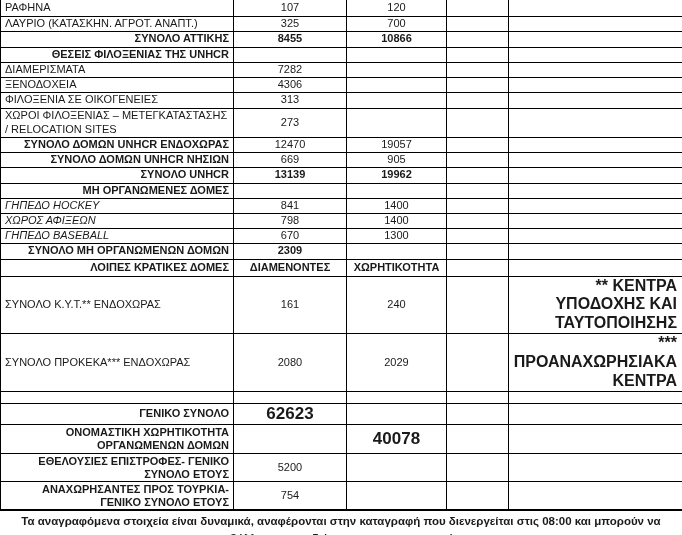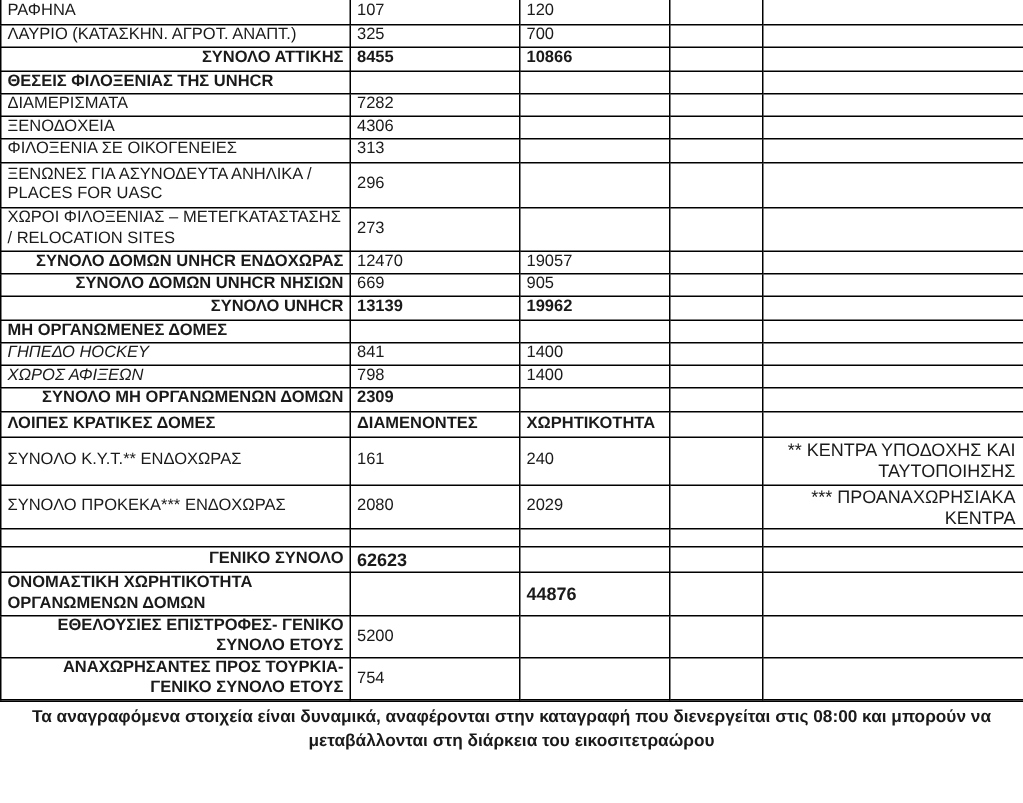--- a/index.html
+++ b/index.html
@@ -1,26 +1,26 @@
 <!DOCTYPE html>
 <html><head>
 <meta charset="utf-8">
 <style>
   html,body{margin:0;padding:0;background:#fff;}
   body{width:682px;height:535px;overflow:hidden;font-family:"Liberation Sans",sans-serif;color:#1a1a1a;}
   table{border-collapse:collapse;table-layout:fixed;width:682px;font-size:11px;line-height:1.22;}
   td{border:1px solid #000;padding:0 4px;vertical-align:middle;overflow:hidden;}
   tr:first-child td{border-top:none;}
-  td.num{text-align:left;}
-  td.note{text-align:right;font-size:12px;line-height:1.18;padding-right:5px;}
+  td.num{text-align:center;}
+  td.note{text-align:right;font-size:16px;line-height:1.18;padding-right:5px;font-weight:bold;}
   .b{font-weight:bold;margin-top:16px;}
   .r{text-align:right;}
-  .c{text-align:left;}
+  .c{text-align:right;}
   .i{font-style:italic;margin-left:40px;}
-  .big{font-size:12px;}
+  .big{font-size:17px;}
   #footer{border-top:1px solid #000;text-align:center;font-weight:bold;font-size:11.5px;line-height:1.45;padding-top:2px;}
 </style>
 </head>
 <body>
 
 <table>
   <colgroup>
     <col style="width:233px">
       <col style="width:113px">
       <col style="width:100px">
@@ -70,27 +70,20 @@
     <td></td>
     <td class="note"></td>
   </tr>
   <tr style="height:16px">
     <td>ΦΙΛΟΞΕΝΙΑ ΣΕ ΟΙΚΟΓΕΝΕΙΕΣ</td>
     <td class="num">313</td>
     <td class="num"></td>
     <td></td>
     <td class="note"></td>
   </tr>
-  <tr style="height:30px">
-    <td>ΞΕΝΩΝΕΣ ΓΙΑ ΑΣΥΝΟΔΕΥΤΑ ΑΝΗΛΙΚΑ / PLACES FOR UASC</td>
-    <td class="num">296</td>
-    <td class="num"></td>
-    <td></td>
-    <td class="note"></td>
-  </tr>
   <tr style="height:29px">
     <td>ΧΩΡΟΙ ΦΙΛΟΞΕΝΙΑΣ – ΜΕΤΕΓΚΑΤΑΣΤΑΣΗΣ / RELOCATION SITES</td>
     <td class="num">273</td>
     <td class="num"></td>
     <td></td>
     <td class="note"></td>
   </tr>
   <tr style="height:15px">
     <td class="b r">ΣΥΝΟΛΟ ΔΟΜΩΝ UNHCR ΕΝΔΟΧΩΡΑΣ</td>
     <td class="num">12470</td>
@@ -123,20 +116,27 @@
     <td class="i">ΓΗΠΕΔΟ HOCKEY</td>
     <td class="num">841</td>
     <td class="num">1400</td>
     <td></td>
     <td class="note"></td>
   </tr>
   <tr style="height:15px">
     <td class="i">ΧΩΡΟΣ ΑΦΙΞΕΩΝ</td>
     <td class="num">798</td>
     <td class="num">1400</td>
+    <td></td>
+    <td class="note"></td>
+  </tr>
+  <tr style="height:15px">
+    <td class="i">ΓΗΠΕΔΟ BASEBALL</td>
+    <td class="num">670</td>
+    <td class="num">1300</td>
     <td></td>
     <td class="note"></td>
   </tr>
   <tr style="height:16px">
     <td class="b r">ΣΥΝΟΛΟ ΜΗ ΟΡΓΑΝΩΜΕΝΩΝ ΔΟΜΩΝ</td>
     <td class="num b">2309</td>
     <td class="num"></td>
     <td></td>
     <td class="note"></td>
   </tr>
@@ -171,21 +171,21 @@
   <tr style="height:17px">
     <td class="b r">ΓΕΝΙΚΟ ΣΥΝΟΛΟ</td>
     <td class="num b big">62623</td>
     <td class="num"></td>
     <td></td>
     <td class="note"></td>
   </tr>
   <tr style="height:29px">
     <td class="b c">ΟΝΟΜΑΣΤΙΚΗ  ΧΩΡΗΤΙΚΟΤΗΤΑ ΟΡΓΑΝΩΜΕΝΩΝ ΔΟΜΩΝ</td>
     <td class="num"></td>
-    <td class="num b big">44876</td>
+    <td class="num b big">40078</td>
     <td></td>
     <td class="note"></td>
   </tr>
   <tr style="height:28px">
     <td class="b r">ΕΘΕΛΟΥΣΙΕΣ ΕΠΙΣΤΡΟΦΕΣ- ΓΕΝΙΚΟ ΣΥΝΟΛΟ ΕΤΟΥΣ</td>
     <td class="num">5200</td>
     <td class="num"></td>
     <td></td>
     <td class="note"></td>
   </tr>

